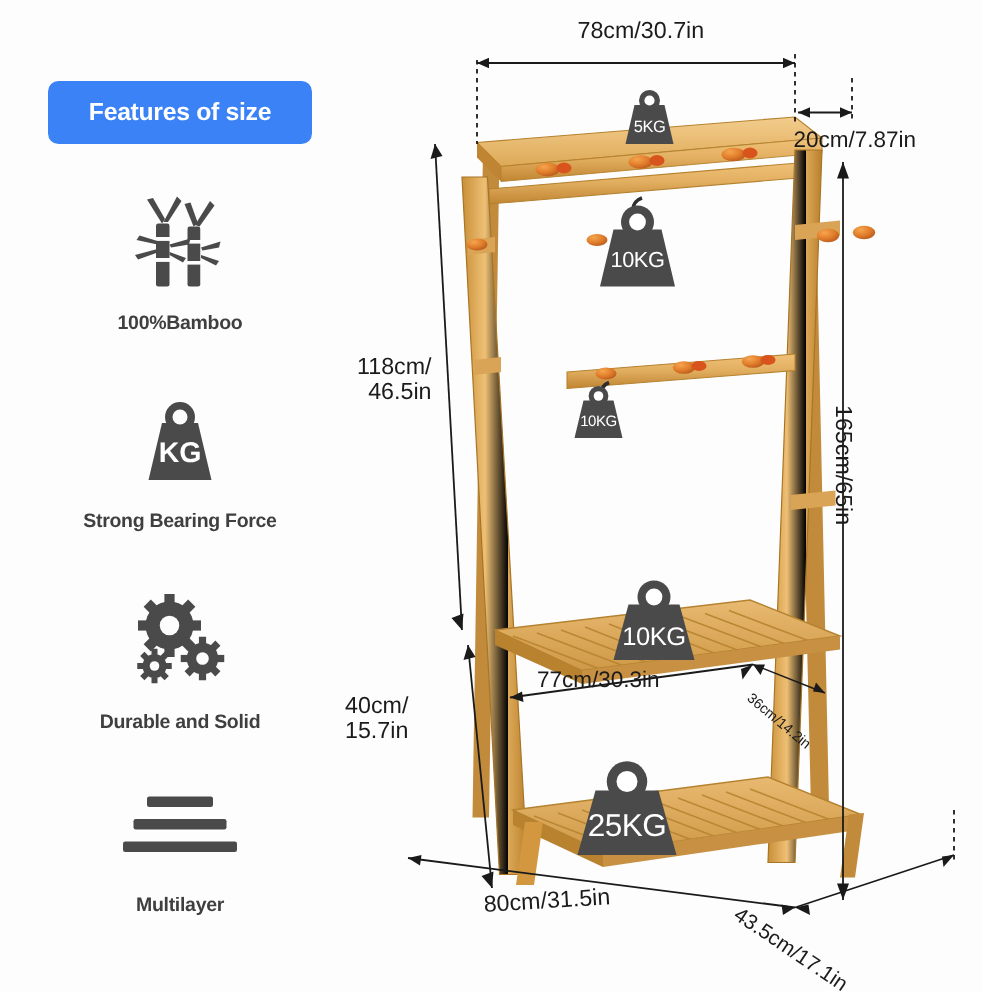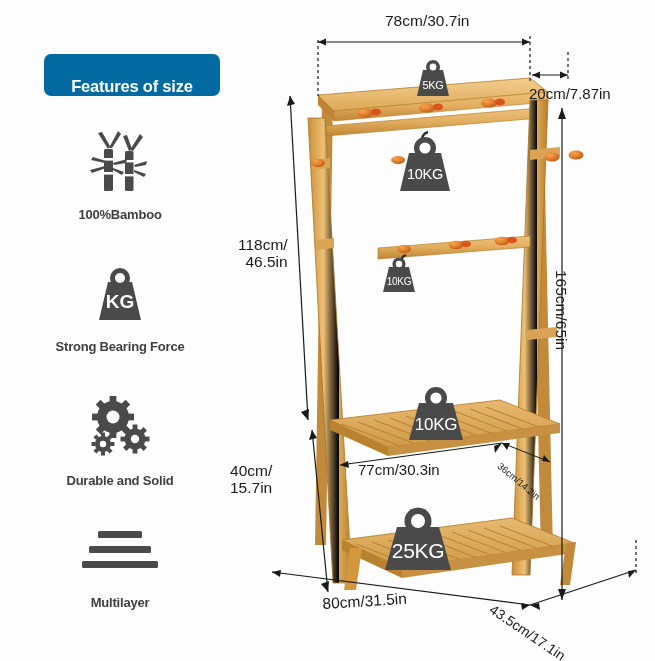--- a/index.html
+++ b/index.html
@@ -24,26 +24,25 @@
     position: absolute;
     left: 0; top: 0;
     width: 240px;
     height: 661px;
   }
 
   #features-badge {
     position: absolute;
     left: 32px; top: 54px;
     width: 176px; height: 42px;
-    background: #0369a1;
+    background: #3b82f6;
     border-radius: 7px;
     display: flex;
-    align-items: flex-end;
+    align-items: center;
     justify-content: center;
-    margin-left: 12px;
   }
   #features-badge .txt {
     color: #ffffff;
     font-size: 16.5px;
     font-weight: bold;
     letter-spacing: -0.2px;
   }
 
   .feature {
     position: absolute;
@@ -98,21 +97,21 @@
     line-height: 1.12;
   }
 
   #dim-78      { left: 155px; top: 12px; }
   #dim-20      { left: 299px; top: 50px; font-size: 15px; margin-top: 36px; }
   #dim-118     { left: 8px;   top: 236px; text-align: right; }
   #dim-40      { left: 0px;   top: 462px; text-align: right; }
   #dim-165     { left: 340px; top: 270px;
                  transform: rotate(90deg);
                  transform-origin: left top; }
-  #dim-77      { left: 128px; top: 462px; font-size: 15px; }
+  #dim-77      { left: 128px; top: 446px; font-size: 15px; }
   #dim-36      { left: 272px; top: 461px; font-size: 9.5px;
                  transform: rotate(40deg); transform-origin: left top; }
   #dim-80      { left: 92px;  top: 595px;
                  transform: rotate(-3.5deg); transform-origin: left top; }
   #dim-435     { left: 265px; top: 602px; font-size: 14px;
                  transform: rotate(34deg); transform-origin: left top; }
 
   
   .weight {
     position: absolute;

